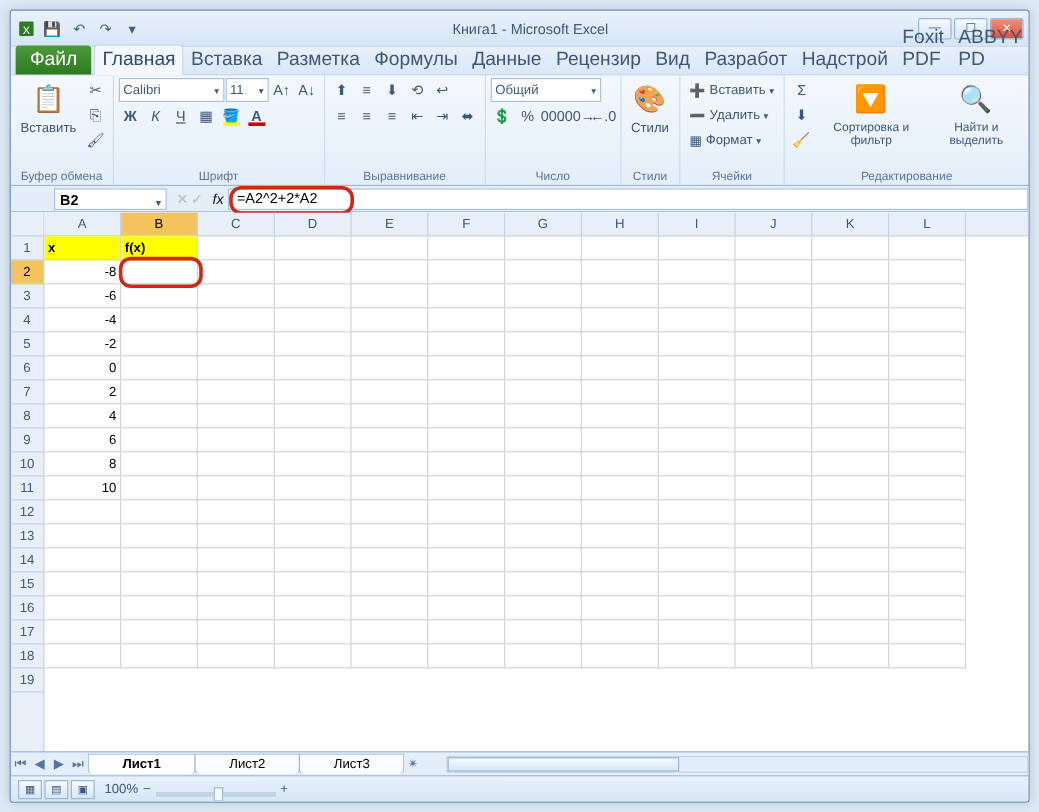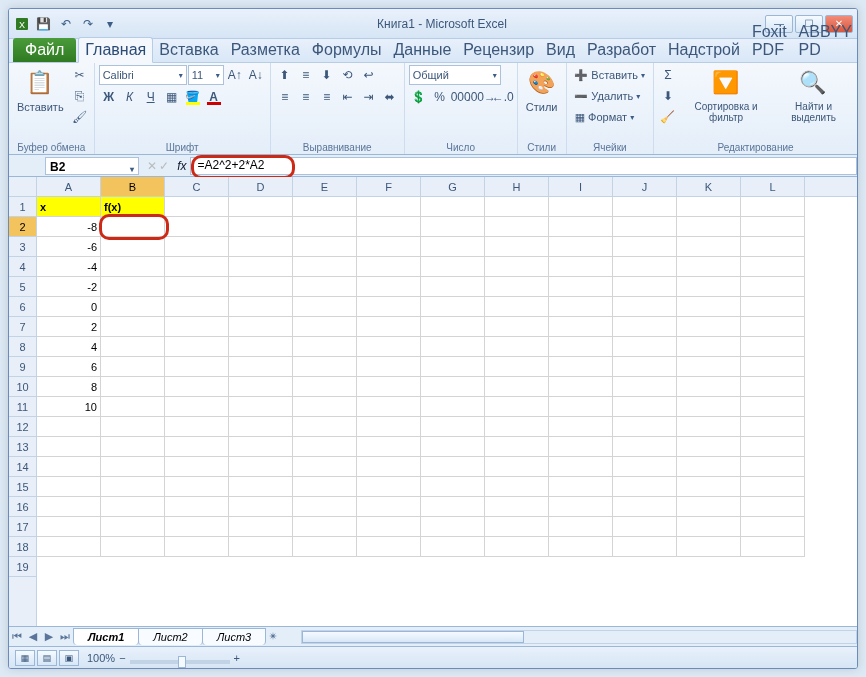--- a/index.html
+++ b/index.html
@@ -60,21 +60,21 @@
 .cells { position: relative; }
 .row-cells { display: flex; height: 20px; }
 .cell { width: 64px; height: 20px; border-right: 1px solid #d4d4d4; border-bottom: 1px solid #d4d4d4; font-size: 11px; padding: 0 3px; display: flex; align-items: center; justify-content: flex-end; }
 .cell.hdr { background: #ffff00; font-weight: bold; justify-content: flex-start; }
 .cell.selected { outline: 2px solid #000; outline-offset: -1px; z-index: 2; position: relative; }
 .sel-highlight { position: absolute; border: 3px solid #cc2a17; border-radius: 10px; pointer-events: none; z-index: 5; }
 
 
 .sheet-tabs { height: 20px; background: #e4eef9; display: flex; align-items: center; font-size: 11px; border-top: 1px solid #9bb7d7; }
 .nav-arrow { width: 16px; text-align: center; color: #5a7599; }
-.sheet-tab { padding: 2px 14px; background: #f8fbff; border: 1px solid #9bb7d7; border-bottom: none; margin-right: -1px; border-radius: 0 0 4px 4px; font-style: italic; }
+.sheet-tab { padding: 2px 28px; background: #f8fbff; border: 1px solid #9bb7d7; border-bottom: none; margin-right: -1px; border-radius: 0 0 4px 4px; }
 .sheet-tab.active { background: #fff; font-weight: bold; }
 .hscroll { flex: 1; height: 14px; margin-left: 20px; background: #e4eef9; border: 1px solid #c3d3e6; position: relative; }
 .hscroll-thumb { position: absolute; left: 0; width: 40%; height: 100%; background: linear-gradient(#f5faff,#d7e7f7); border: 1px solid #9bb7d7; }
 
 
 .statusbar { height: 22px; background: linear-gradient(#e9f1fb,#d6e5f5); border-top: 1px solid #9bb7d7; display: flex; align-items: center; font-size: 11px; color: #3c577a; padding: 0 6px; }
 .status-left { flex: 1; }
 .view-btns { display: flex; gap: 2px; margin-right: 8px; }
 .view-btn { width: 20px; height: 16px; border: 1px solid #9bb7d7; background: linear-gradient(#f5faff,#d7e7f7); display: flex; align-items: center; justify-content: center; font-size: 9px; }
 .zoom { display: flex; align-items: flex-end; gap: 4px; }

